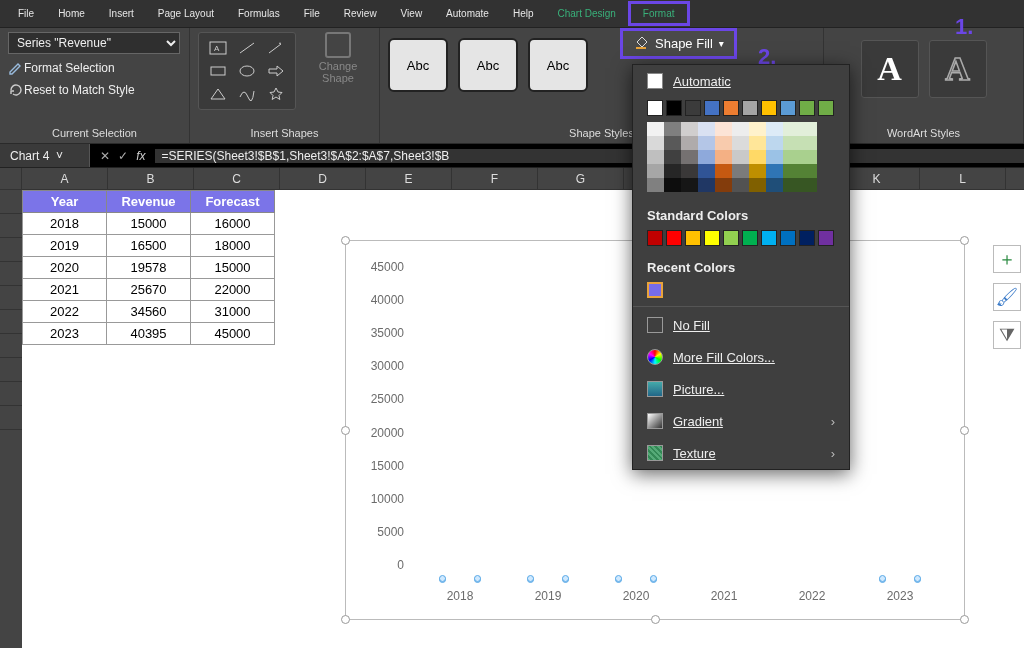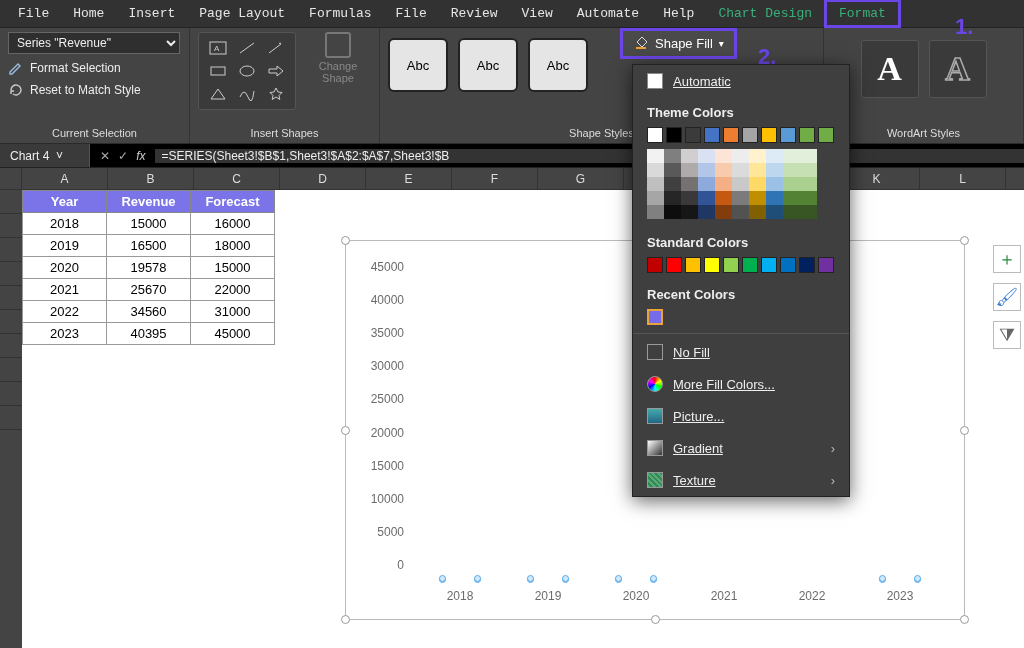--- a/index.html
+++ b/index.html
@@ -1,33 +1,33 @@
 <!DOCTYPE html>
 <html><head>
 <meta charset="utf-8">
 <style>
 * { margin:0; padding:0; box-sizing:border-box; font-family:"Segoe UI",Arial,sans-serif; }
 body { width:1024px; height:648px; background:#3c3c3c; overflow:hidden; position:relative; color:#fff; }
 
 
 .menubar { display:flex; align-items:center; height:28px; background:#323232; padding:0 6px; gap:0; border-bottom:1px solid #222; }
-.menubar .item { padding:4px 12px; font-size:13px; color:#e6e6e6; cursor:pointer;font-family:Liberation Mono, monospace; }
+.menubar .item { padding:4px 12px; font-size:10px; color:#e6e6e6; cursor:pointer; }
 .menubar .item.chartdesign { color:#39b07a; }
 .menubar .item.format { color:#39b07a; border:3px solid #6b46e6; }
 .annot-1 { position:absolute; left:955px; top:14px; color:#6b46e6; font-size:22px; font-weight:bold; }
 
 
 .ribbon { display:flex; height:116px; background:#444; border-bottom:1px solid #2a2a2a; }
 .group { display:flex; flex-direction:column; padding:4px 8px 2px; border-right:1px solid #333; }
 .group-label { font-size:11px; text-align:center; color:#ddd; margin-top:auto; padding-bottom:2px; }
 
 
 .cursel { width:190px; }
 .cursel select { width:172px; height:22px; background:#2f2f2f; color:#eee; border:1px solid #666; font-size:12px; padding-left:4px; }
-.cursel .btn-row { display:flex; align-items:center; gap:6px; margin-top:6px; font-size:12px; color:#eee; }
+.cursel .btn-row { display:flex; align-items:center; margin-top:6px; font-size:12px; color:#eee; }
 .cursel .smicon { width:16px; height:16px; display:inline-block; }
 
 
 .insshapes { width:190px; }
 .shapegallery { display:flex; gap:2px; }
 .shapebox { width:98px; height:78px; background:#3a3a3a; border:1px solid #555; display:flex; flex-direction:column; justify-content:space-around; padding:4px; border-radius:3px; }
 .shapebox .row { display:flex; justify-content:space-around; }
 .shapebox .s { width:18px; height:14px; }
 .changeShape { width:60px; display:flex; flex-direction:column; align-items:center; font-size:11px; color:#888; margin-left:10px; }
 .changeShape .ic { width:26px; height:26px; border:2px solid #777; border-radius:3px; margin-bottom:2px; }
@@ -388,21 +388,20 @@
         <span style="color:#666">⧩</span>
       </div>
   </div>
 </div>
 
 <div class="fillpopup">
   <div class="row hover">
       <span class="sw"></span>
       <span class="ul">Automatic</span>
     </div>
-  <div class="hdr">Theme Colors</div>
   <div class="swatchgrid" id="theme-row1">
       <div class="c" style="background: rgb(255, 255, 255);"></div>
       <div class="c" style="background: rgb(0, 0, 0);"></div>
       <div class="c" style="background: rgb(59, 59, 59);"></div>
       <div class="c" style="background: rgb(68, 114, 196);"></div>
       <div class="c" style="background: rgb(237, 125, 49);"></div>
       <div class="c" style="background: rgb(165, 165, 165);"></div>
       <div class="c" style="background: rgb(255, 192, 0);"></div>
       <div class="c" style="background: rgb(91, 155, 213);"></div>
       <div class="c" style="background: rgb(112, 173, 71);"></div>

